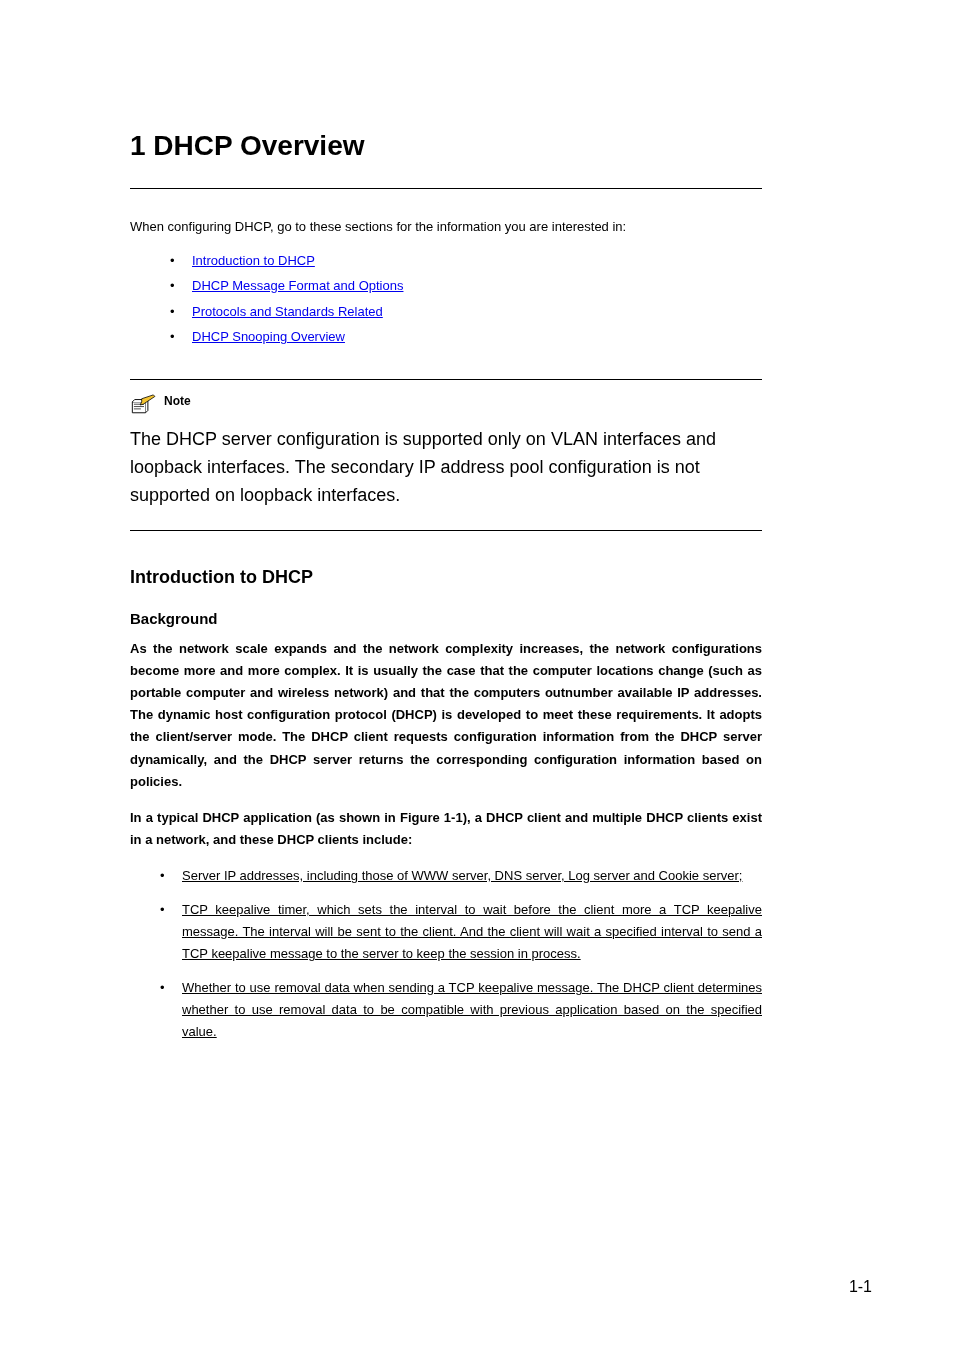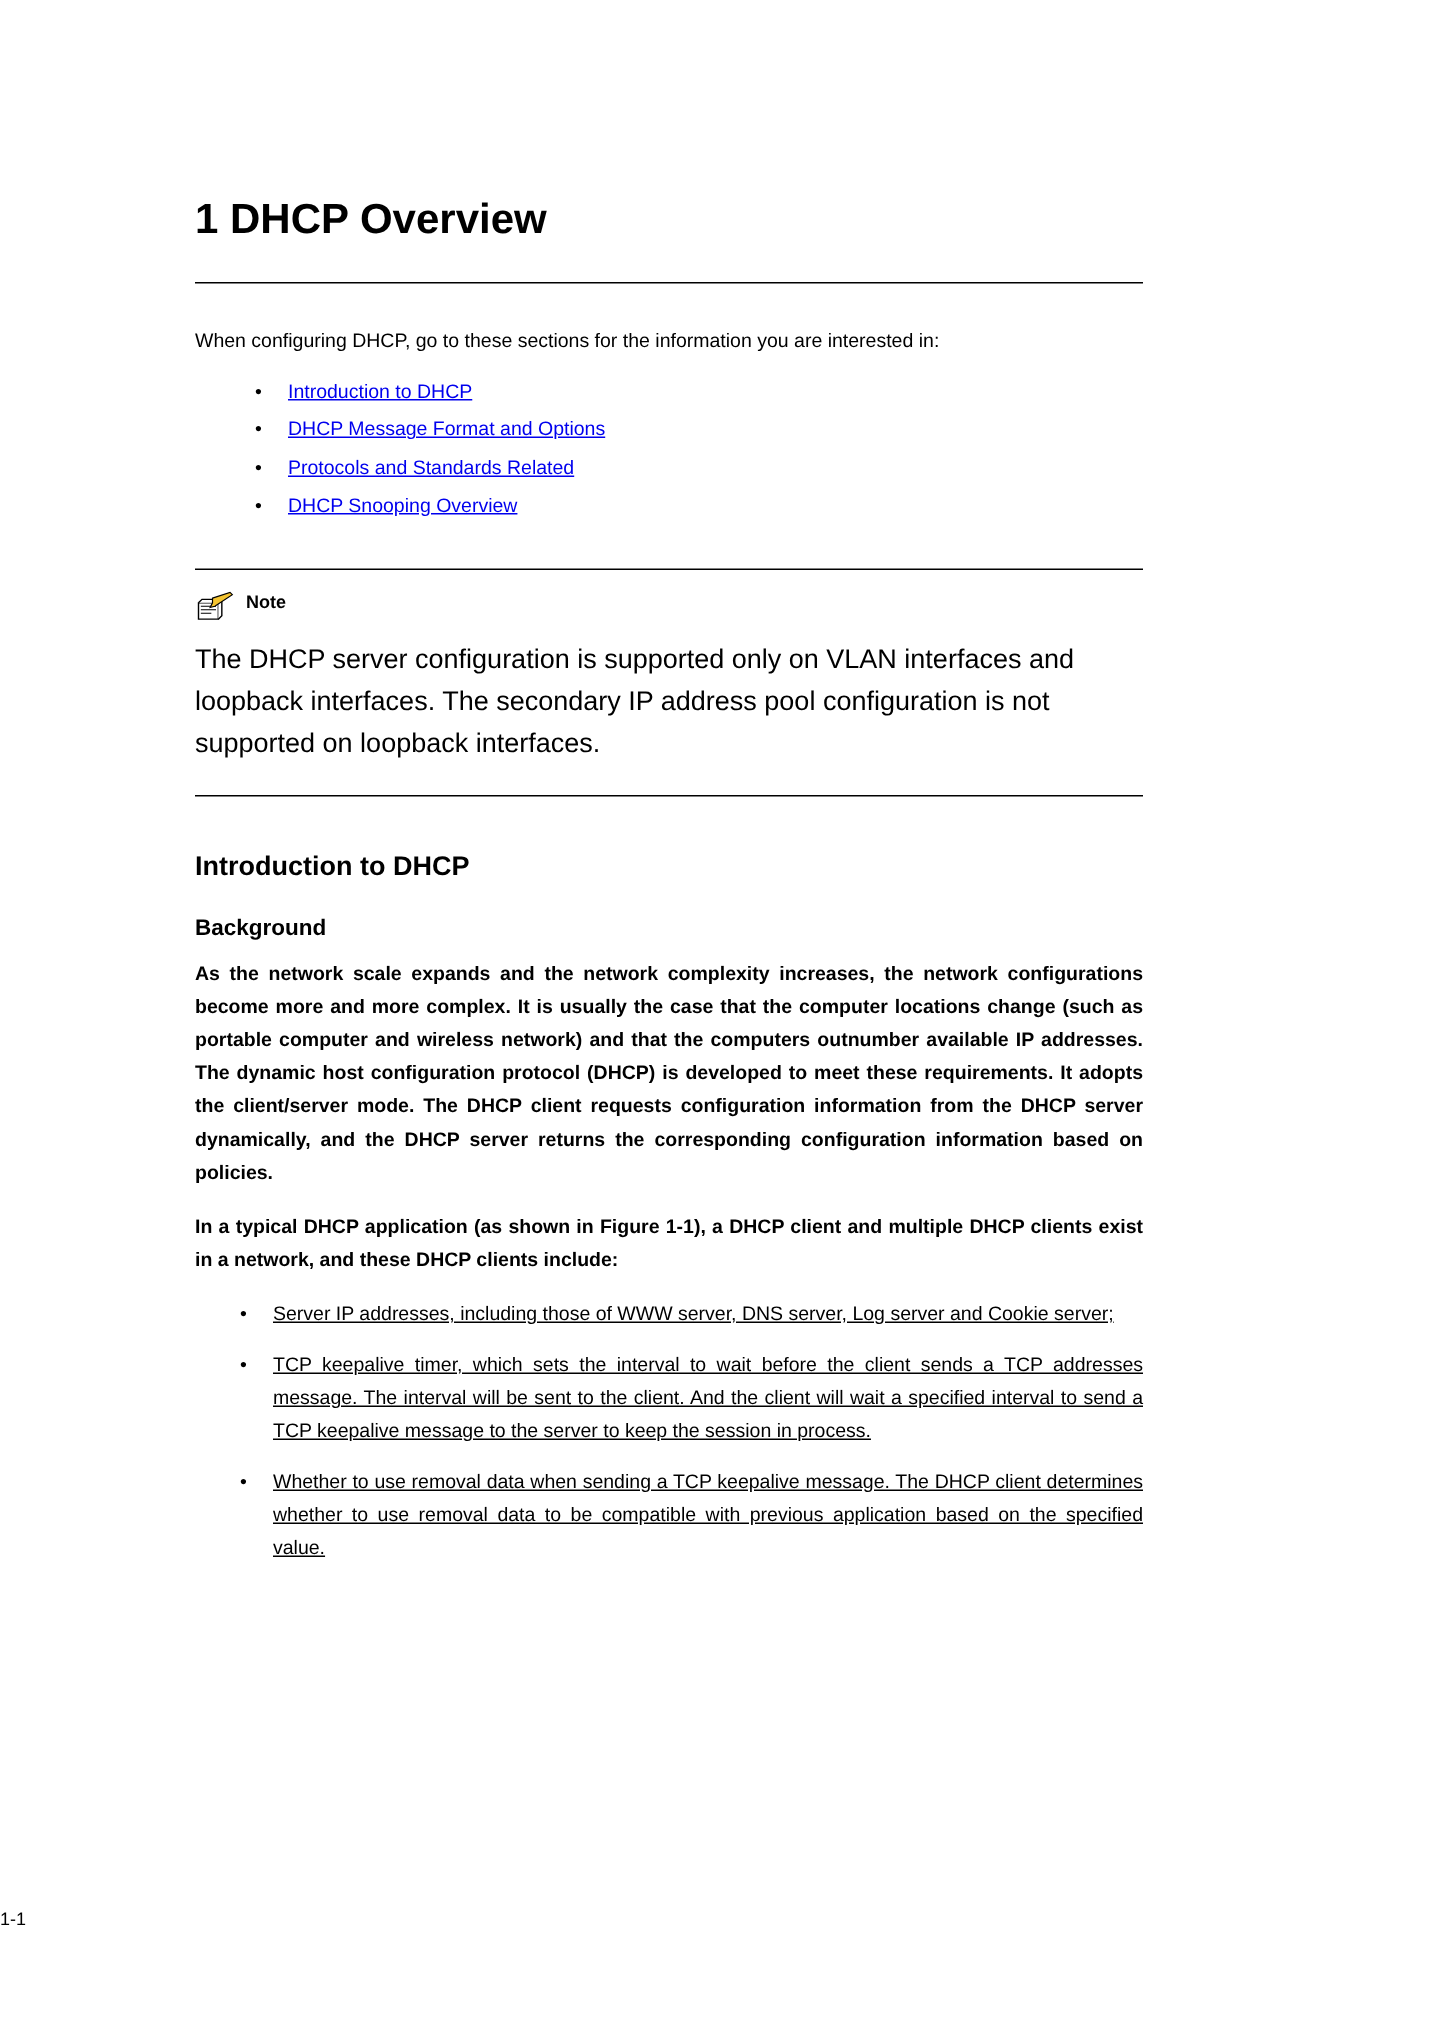--- a/index.html
+++ b/index.html
@@ -16,21 +16,21 @@
   .note-rule { border: none; border-top: 1px solid #000; }
   .note-header { display: flex; align-items: flex-start; gap: 6px; margin: 14px 0 10px 0; }
   .note-label { font-size: 12px; font-weight: bold; }
   .note-body { font-size: 18px; line-height: 1.55; margin-bottom: 20px; }
   h2.section { font-size: 18px; font-weight: bold; margin-bottom: 22px; }
   h3.subsection { font-size: 15px; font-weight: bold; margin-bottom: 11px; }
   p.body { font-size: 13px; line-height: 1.7; margin-bottom: 14px; text-align: justify; font-weight: bold; }
   ul.body-list { list-style: none; padding-left: 30px; }
   ul.body-list li { position: relative; padding-left: 22px; font-size: 13px; line-height: 1.7; margin-bottom: 12px; text-align: justify; text-decoration: underline; }
   ul.body-list li::before { content: "•"; position: absolute; left: 0; top: 0; font-size: 13px; }
-  .pgnum { position: absolute; bottom: 64px; left: 0; right: 0; text-align: left; font-size: 12px; }
+  .pgnum { position: absolute; bottom: 54px; left: 0; right: 0; text-align: right; font-size: 16px; }
   svg.note-icon { width: 28px; height: 22px; }
 </style>
 </head>
 <body>
 
 <div class="page">
 
   <h1 class="chapter-title">1 DHCP Overview</h1>
   <hr class="title-rule">
 
@@ -68,18 +68,18 @@
   </div>
 
   <h2 class="section">Introduction to DHCP</h2>
   <h3 class="subsection">Background</h3>
 
   <p class="body">As the network scale expands and the network complexity increases, the network configurations become more and more complex. It is usually the case that the computer locations change (such as portable computer and wireless network) and that the computers outnumber available IP addresses. The dynamic host configuration protocol (DHCP) is developed to meet these requirements. It adopts the client/server mode. The DHCP client requests configuration information from the DHCP server dynamically, and the DHCP server returns the corresponding configuration information based on policies.</p>
   <p class="body">In a typical DHCP application (as shown in Figure 1-1), a DHCP client and multiple DHCP clients exist in a network, and these DHCP clients include:</p>
 
   <ul class="body-list">
     <li>Server IP addresses, including those of WWW server, DNS server, Log server and Cookie server;</li>
-    <li>TCP keepalive timer, which sets the interval to wait before the client sends a TCP addresses message. The interval will be sent to the client. And the client will wait a specified interval to send a TCP keepalive message to the server to keep the session in process.</li>
+    <li>TCP keepalive timer, which sets the interval to wait before the client more a TCP keepalive message. The interval will be sent to the client. And the client will wait a specified interval to send a TCP keepalive message to the server to keep the session in process.</li>
     <li>Whether to use removal data when sending a TCP keepalive message. The DHCP client determines whether to use removal data to be compatible with previous application based on the specified value.</li>
   </ul>
 
   <div class="pgnum">1-1</div>
 </div>
 
 </body></html>

